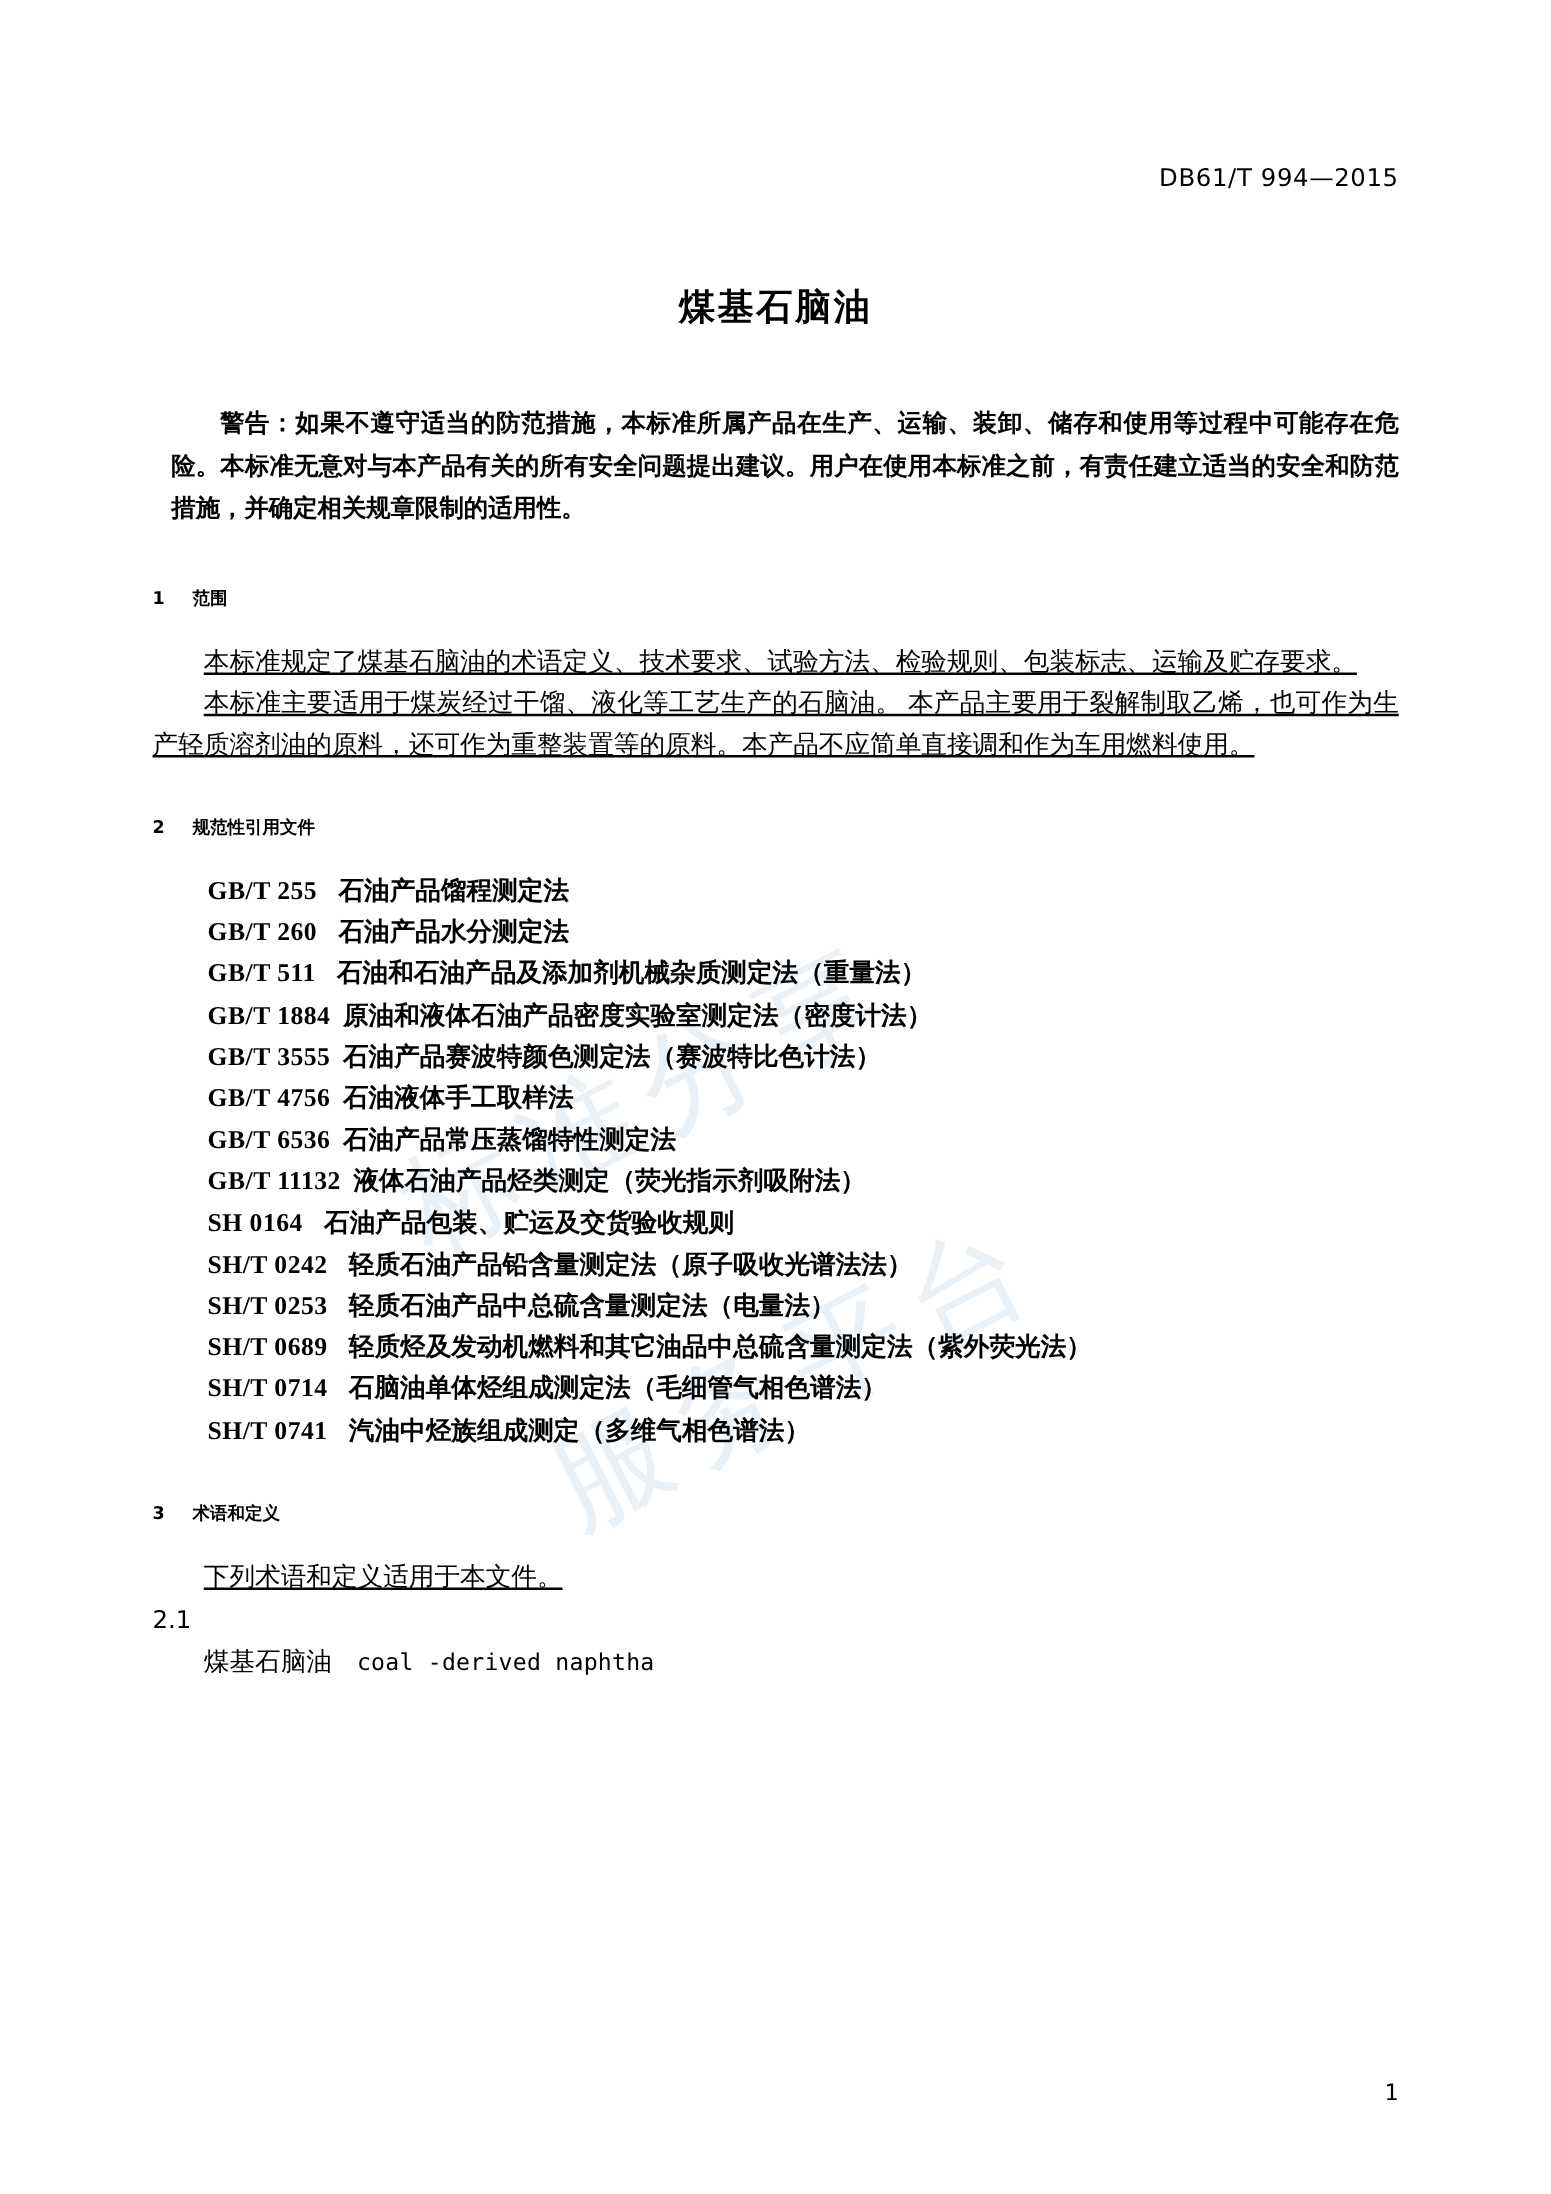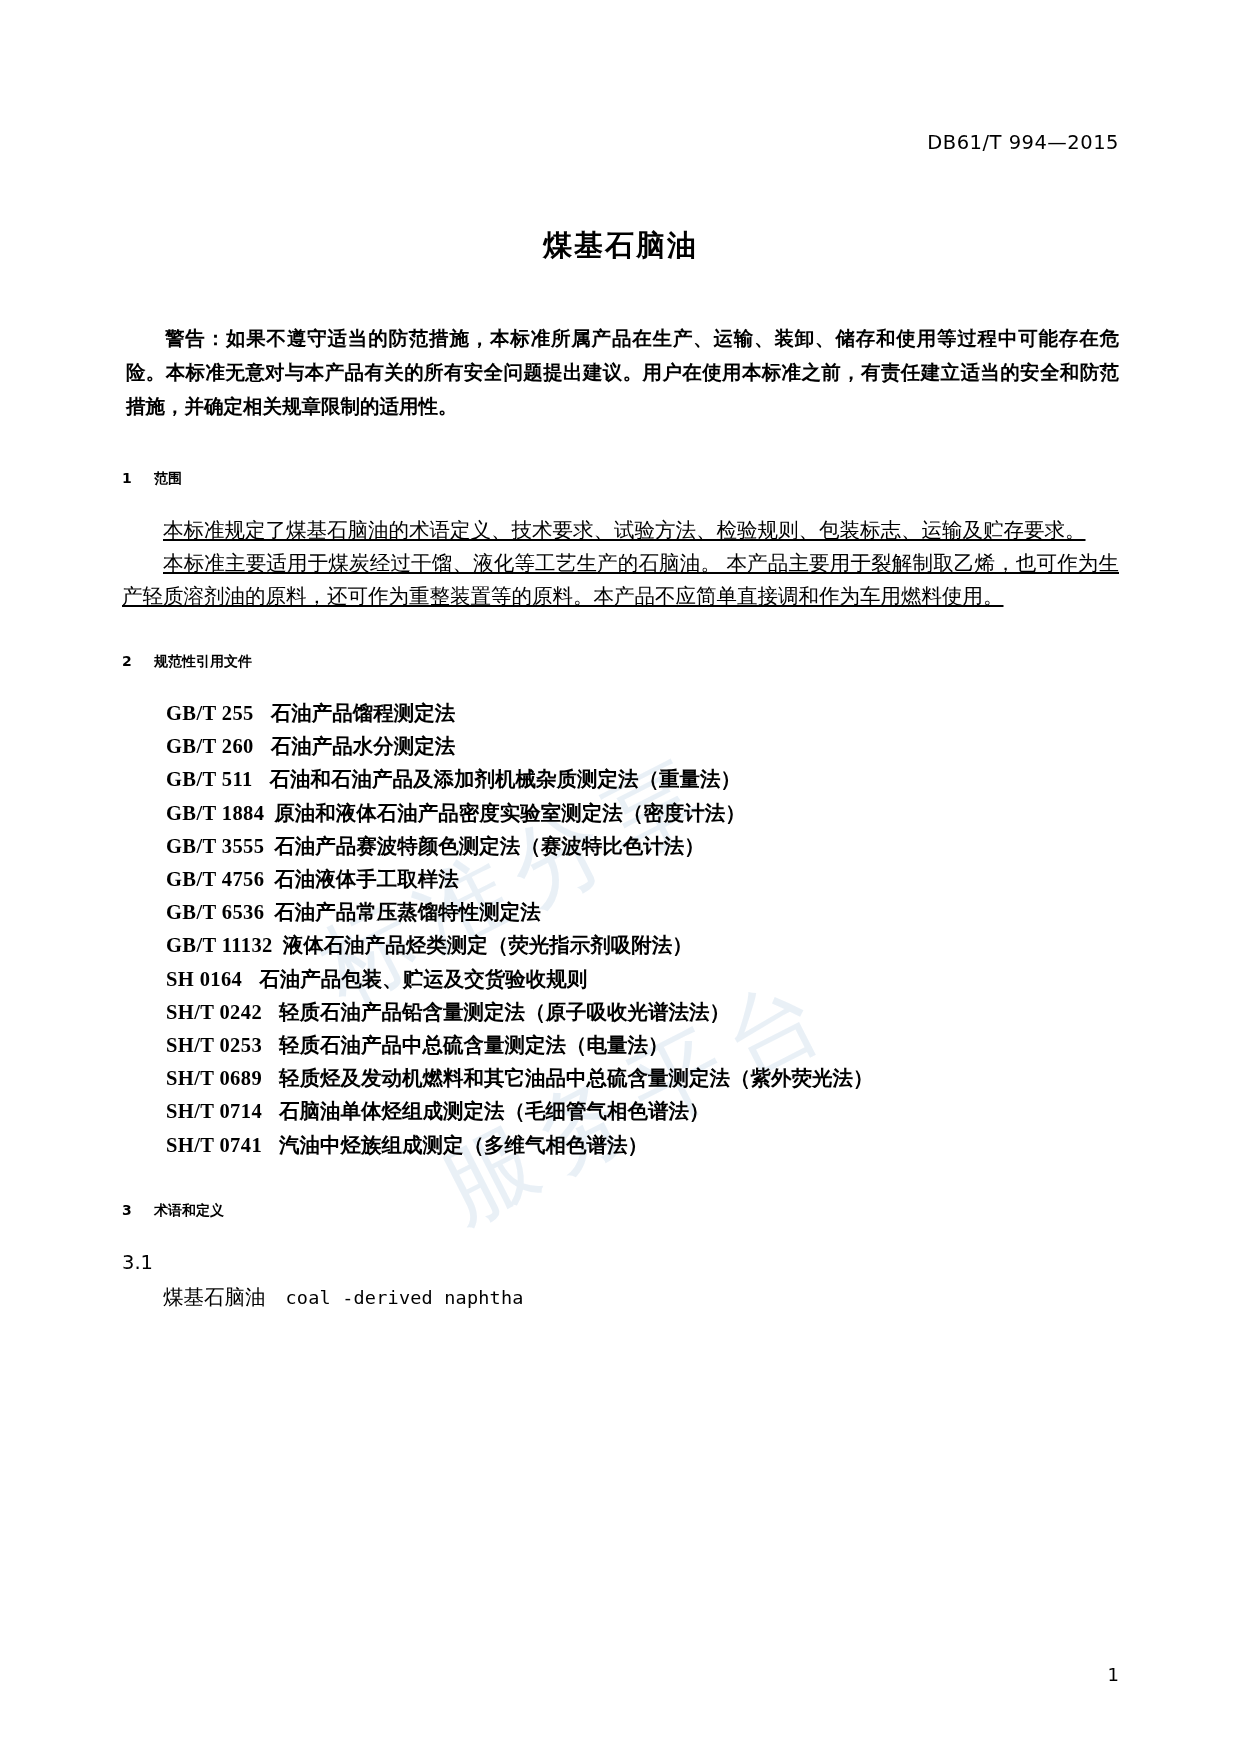--- a/index.html
+++ b/index.html
@@ -81,21 +81,21 @@
   }
 
   .warning {
     font-family: "DejaVu Sans", "Liberation Sans", sans-serif;
     font-size: 19.5px;
     font-weight: bold;
     line-height: 34px;
     text-align: justify;
     text-justify: inter-ideograph;
     text-indent: 39px;
-    margin: 0 0 46px 4px;
+    margin: 0 0 46px 15px;
   }
 
   .clause-heading {
     font-family: "DejaVu Sans", "Liberation Sans", sans-serif;
     font-size: 14px;
     font-weight: bold;
     margin: 0 0 26px 0;
     white-space: nowrap;
   }
   .clause-heading .num {
@@ -214,22 +214,23 @@
       <li class="ref-item"><span class="ref-code">SH/T 0689</span><span class="ref-sep-1"></span><span>轻质烃及发动机燃料和其它油品中总硫含量测定法（紫外荧光法）</span></li>
       <li class="ref-item"><span class="ref-code">SH/T 0714</span><span class="ref-sep-1"></span><span>石脑油单体烃组成测定法（毛细管气相色谱法）</span></li>
       <li class="ref-item"><span class="ref-code">SH/T 0741</span><span class="ref-sep-1"></span><span>汽油中烃族组成测定（多维气相色谱法）</span></li>
     </ul>
 
     <div class="block-gap"></div>
 
     <div class="clause-heading">
       <span class="num">3</span><span>术语和定义</span>
     </div>
-
-    <p class="term-num">3.1</p>
+    <p class="para">下列术语和定义适用于本文件。</p>
+
+    <p class="term-num">2.1</p>
     <div class="term-line">
       <span>煤基石脑油</span><span class="term-gap"></span><span class="term-en">coal -derived naphtha</span>
     </div>
 
   </div>
 
   <div class="page-number">1</div>
 
 </div>
 

